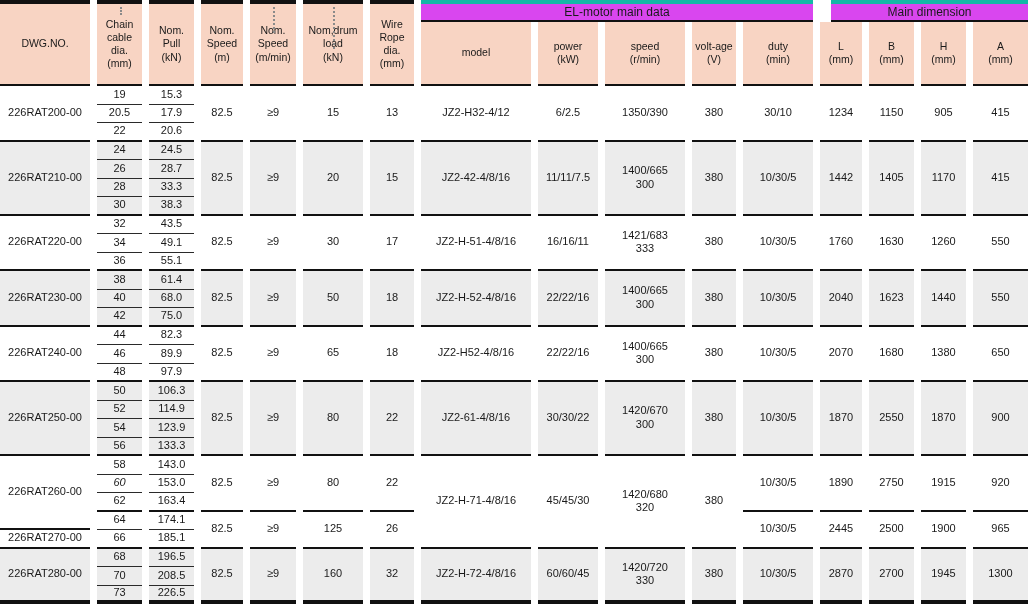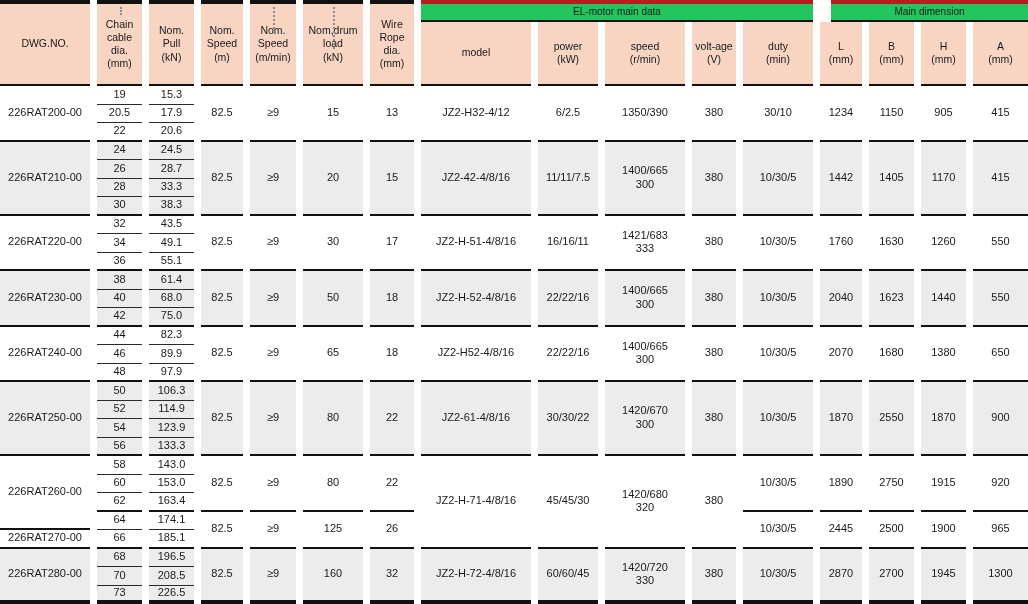--- a/index.html
+++ b/index.html
@@ -14,21 +14,21 @@
   }
   #grid > div {
     box-sizing:border-box;
     display:flex; align-items:center; justify-content:center;
     position:relative;
     overflow:hidden;
   }
   #grid span { white-space:pre-line; text-align:center; line-height:1.25; }
   .hcell { background:#f8d4c3; font-size:10.5px; }
   .htall { border-top:4px solid #111; border-bottom:2px solid #111; }
-  .hspan { border-top:4px solid #b91c1c; border-bottom:2px solid #111; background:#22c55e; font-size:10px; }
+  .hspan { border-top:4px solid #14b8a6; border-bottom:2px solid #111; background:#d946ef; font-size:12px; }
   .hsub  { border-bottom:2px solid #111; }
   .cell  { background:#fff; font-size:11px; }
   .cell span { line-height:1.2; }
   .shaded { background:#ececec; }
   .subline { border-bottom:1px solid #2a2a2a; }
   .gend { border-bottom:2px solid #111; }
   .gbar { border-bottom:4px solid #111; }
   .dots { position:absolute; top:3px; left:50%; width:0; border-left:2px dotted #8a8a8a; }
 </style>
 </head>
@@ -493,21 +493,21 @@
     </div>
     <div class="cell gend" style="grid-area: 23 / 1 / span 4;">
       <span>226RAT260-00</span>
     </div>
     <div class="cell subline" style="grid-area: 23 / 2 / span 1;">
       <span>58</span>
     </div>
     <div class="cell subline" style="grid-area: 23 / 3 / span 1;">
       <span>143.0</span>
     </div>
-    <div class="cell subline" style="grid-area: 24 / 2 / span 1;">
+    <div class="cell subline" style="grid-area: 24 / 2 / span 1; font-style: italic;">
       <span>60</span>
     </div>
     <div class="cell subline" style="grid-area: 24 / 3 / span 1;">
       <span>153.0</span>
     </div>
     <div class="cell gend" style="grid-area: 25 / 2 / span 1;">
       <span>62</span>
     </div>
     <div class="cell gend" style="grid-area: 25 / 3 / span 1;">
       <span>163.4</span>

